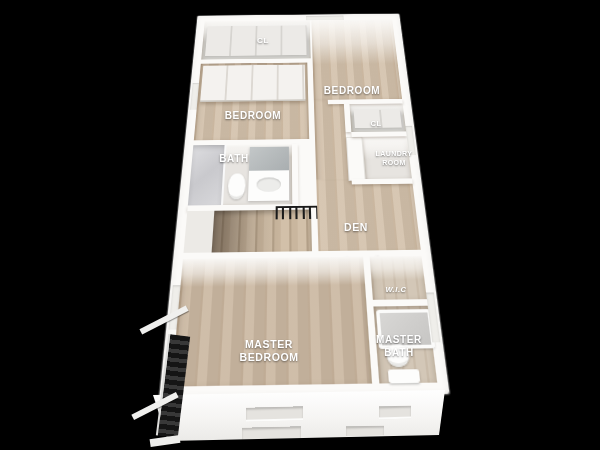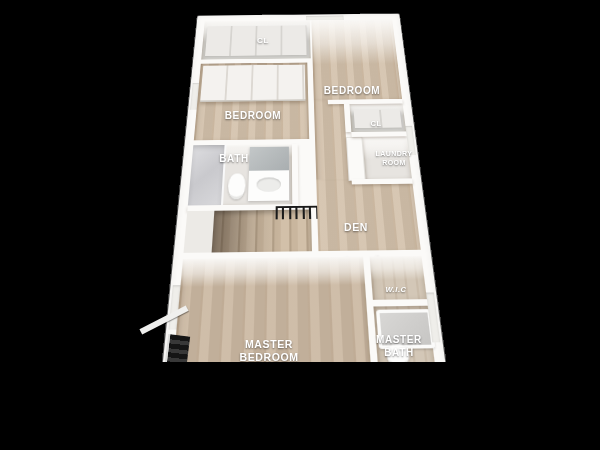--- a/index.html
+++ b/index.html
@@ -1,16 +1,16 @@
 <!DOCTYPE html>
 <html style="--bg: #000000; --wall: #fbfaf8; --wood: #d3c1ab; --tile: #e7e4e0; --closet: #d7d6d2; --rail: #1a1a1a; --label: #ffffff;"><head>
 <meta charset="utf-8">
 <style>
   html,body{margin:0;padding:0;background:#000;}
-  #stage{position:relative;width:600px;height:362px;background:var(--bg,#000);overflow:hidden;
+  #stage{position:relative;width:600px;height:450px;background:var(--bg,#000);overflow:hidden;
          font-family:"Liberation Sans",sans-serif;}
 
   
   #scene3d{position:absolute;left:182px;top:-42px;width:238px;height:426px;
            perspective:590px;perspective-origin:50% 50%;}
   #plan{position:absolute;inset:0;transform:rotateX(30deg) rotate(-0.8deg);
         background:var(--wall,#fbfaf8);border-radius:2px;
         box-shadow:0 0 0 1px rgba(255,255,255,0.25), inset 0 0 6px rgba(0,0,0,0.06);}
 
   .room{position:absolute;box-shadow:inset 0 5px 7px -3px rgba(90,70,50,0.35),

